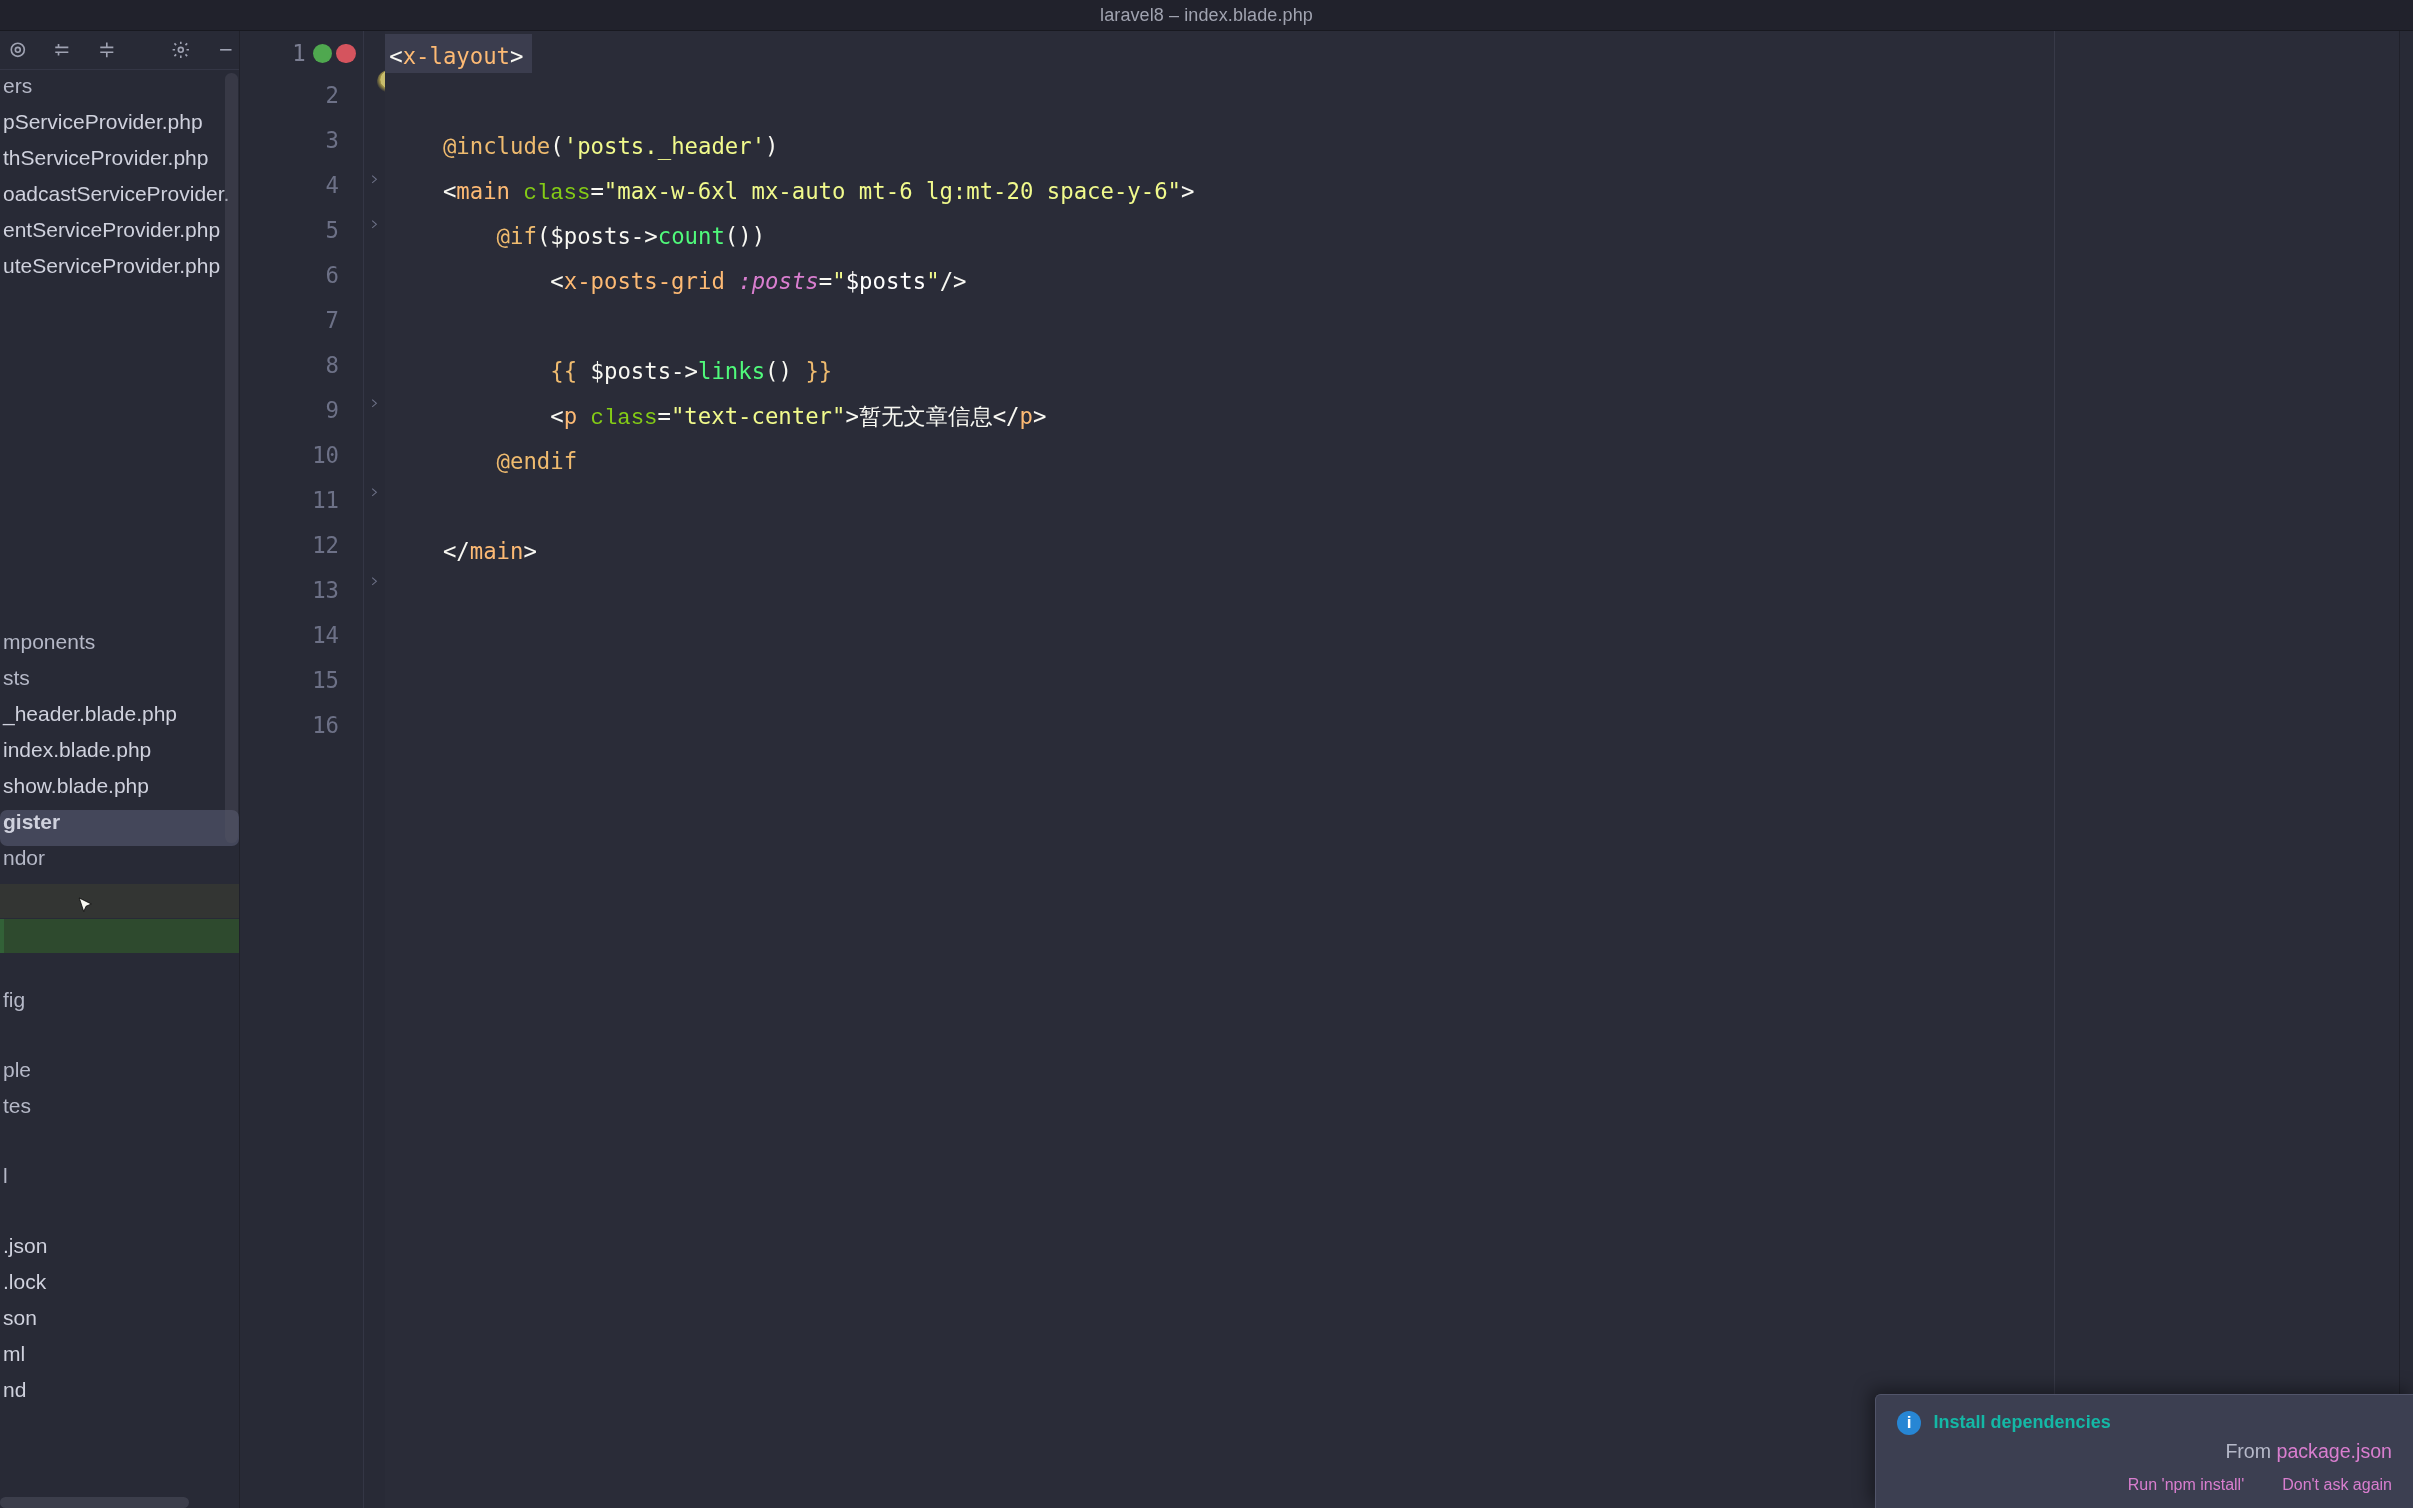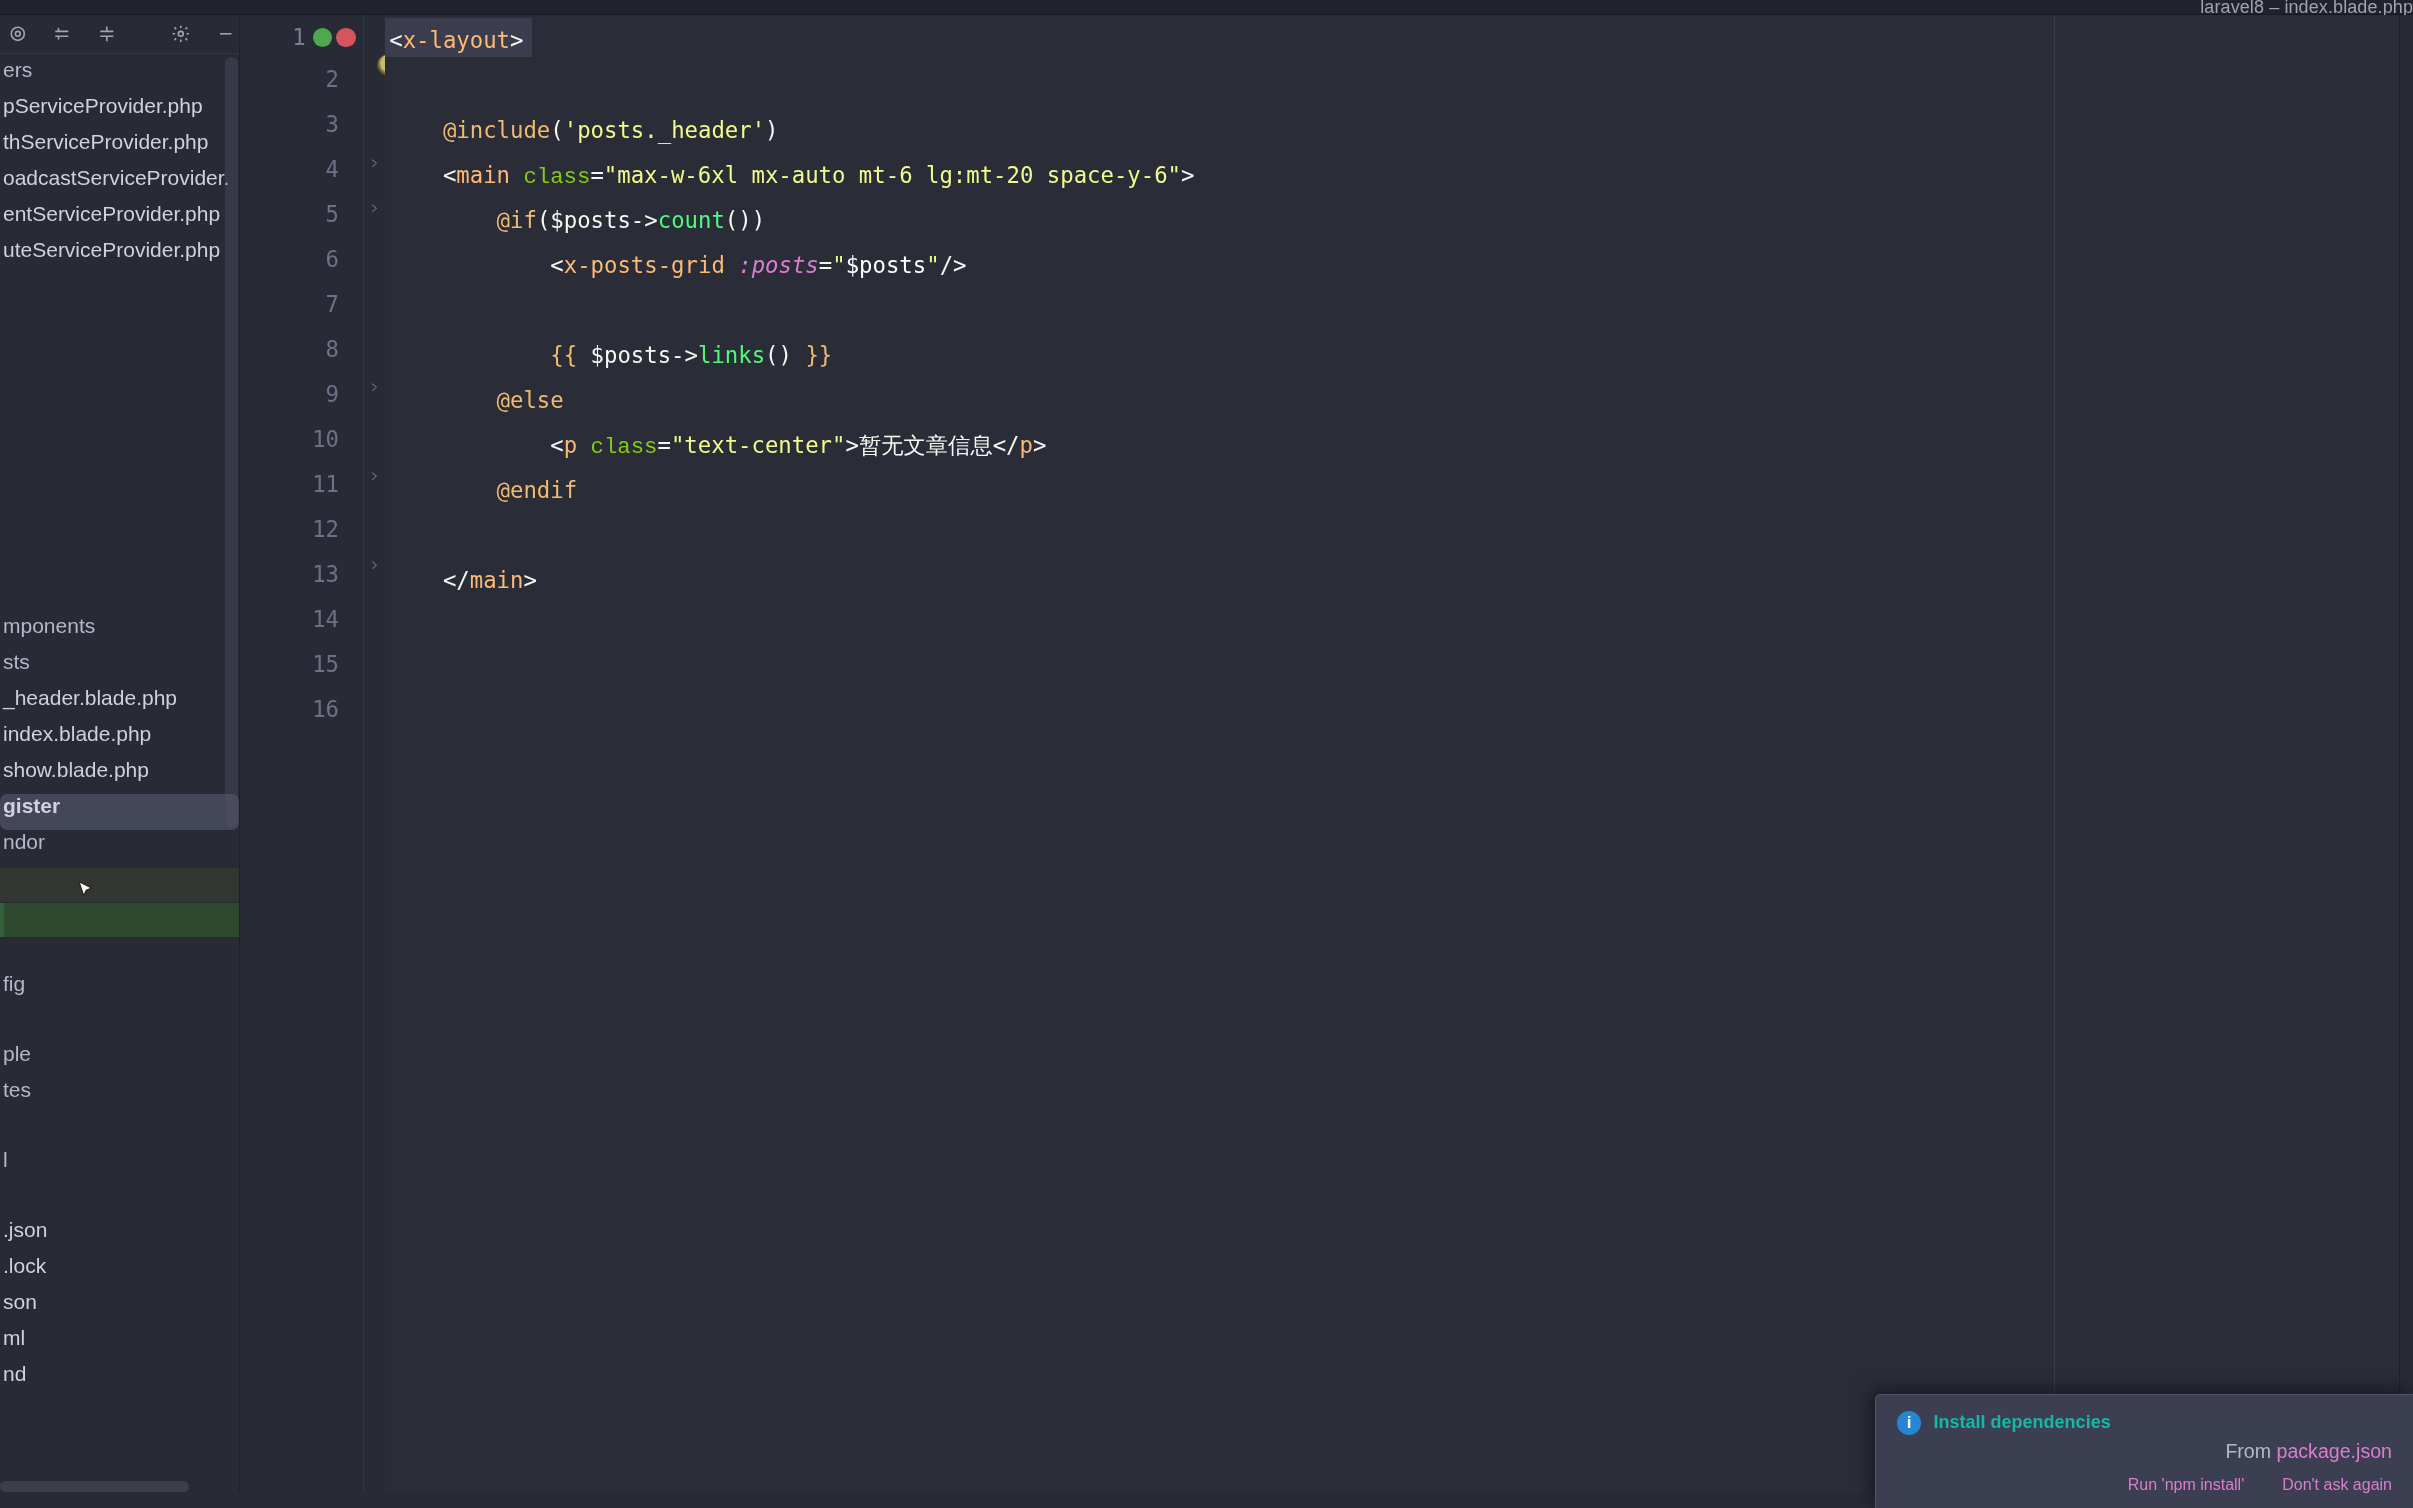--- a/index.html
+++ b/index.html
@@ -6,26 +6,26 @@
   html, body {
     width: 2413px;
     height: 1508px;
     background: #282a36;
     font-family: "Menlo", "Consolas", monospace;
     overflow: hidden;
   }
 
   
   .title-bar {
-    height: 15px;
+    height: 31px;
     width: 100%;
     background: #21222c;
     display: flex;
     align-items: center;
-    justify-content: flex-end;
+    justify-content: center;
     border-bottom: 0.7px solid #181920;
   }
   .title-bar span {
     color: #a0a3b0;
     font-size: 18px;
     font-family: -apple-system, "Segoe UI", sans-serif;
     letter-spacing: 0.1px;
   }
 
   
@@ -466,21 +466,20 @@
       <div class="code-line">    <span class="c-punc">&lt;</span><span class="c-tag">main</span><span> </span><span class="c-attr">class</span><span class="c-punc">=</span><span class="c-str">"max-w-6xl mx-auto mt-6 lg:mt-20 space-y-6"</span><span class="c-punc">&gt;</span></div>
 
       <div class="code-line">        <span class="c-dir">@if</span><span class="c-punc">(</span><span class="c-var">$posts</span><span class="c-arrow">-&gt;</span><span class="c-func">count</span><span class="c-punc">()</span><span class="c-punc">)</span></div>
 
       <div class="code-line">            <span class="c-punc">&lt;</span><span class="c-tag">x-posts-grid</span><span> </span><span class="c-kwarg">:posts</span><span class="c-punc">=</span><span class="c-str">"<span class="c-varS">$posts</span>"</span><span class="c-punc">/&gt;</span></div>
 
       <div class="code-line"></div>
 
       <div class="code-line">            <span class="c-mustache">{{ </span><span class="c-var">$posts</span><span class="c-arrow">-&gt;</span><span class="c-func">links</span><span class="c-punc">()</span><span class="c-mustache"> }}</span></div>
 
-      <div class="code-line">        <span class="c-dir">@else</span></div>
 
       <div class="code-line">            <span class="c-punc">&lt;</span><span class="c-tag">p</span><span> </span><span class="c-attr">class</span><span class="c-punc">=</span><span class="c-str">"text-center"</span><span class="c-punc">&gt;</span><span class="c-text">暂无文章信息</span><span class="c-punc">&lt;/</span><span class="c-tag">p</span><span class="c-punc">&gt;</span></div>
 
       <div class="code-line">        <span class="c-dir">@endif</span></div>
 
       <div class="code-line"></div>
 
       <div class="code-line">    <span class="c-punc">&lt;/</span><span class="c-tag">main</span><span class="c-punc">&gt;</span></div>
 
       <div class="code-line"></div>

